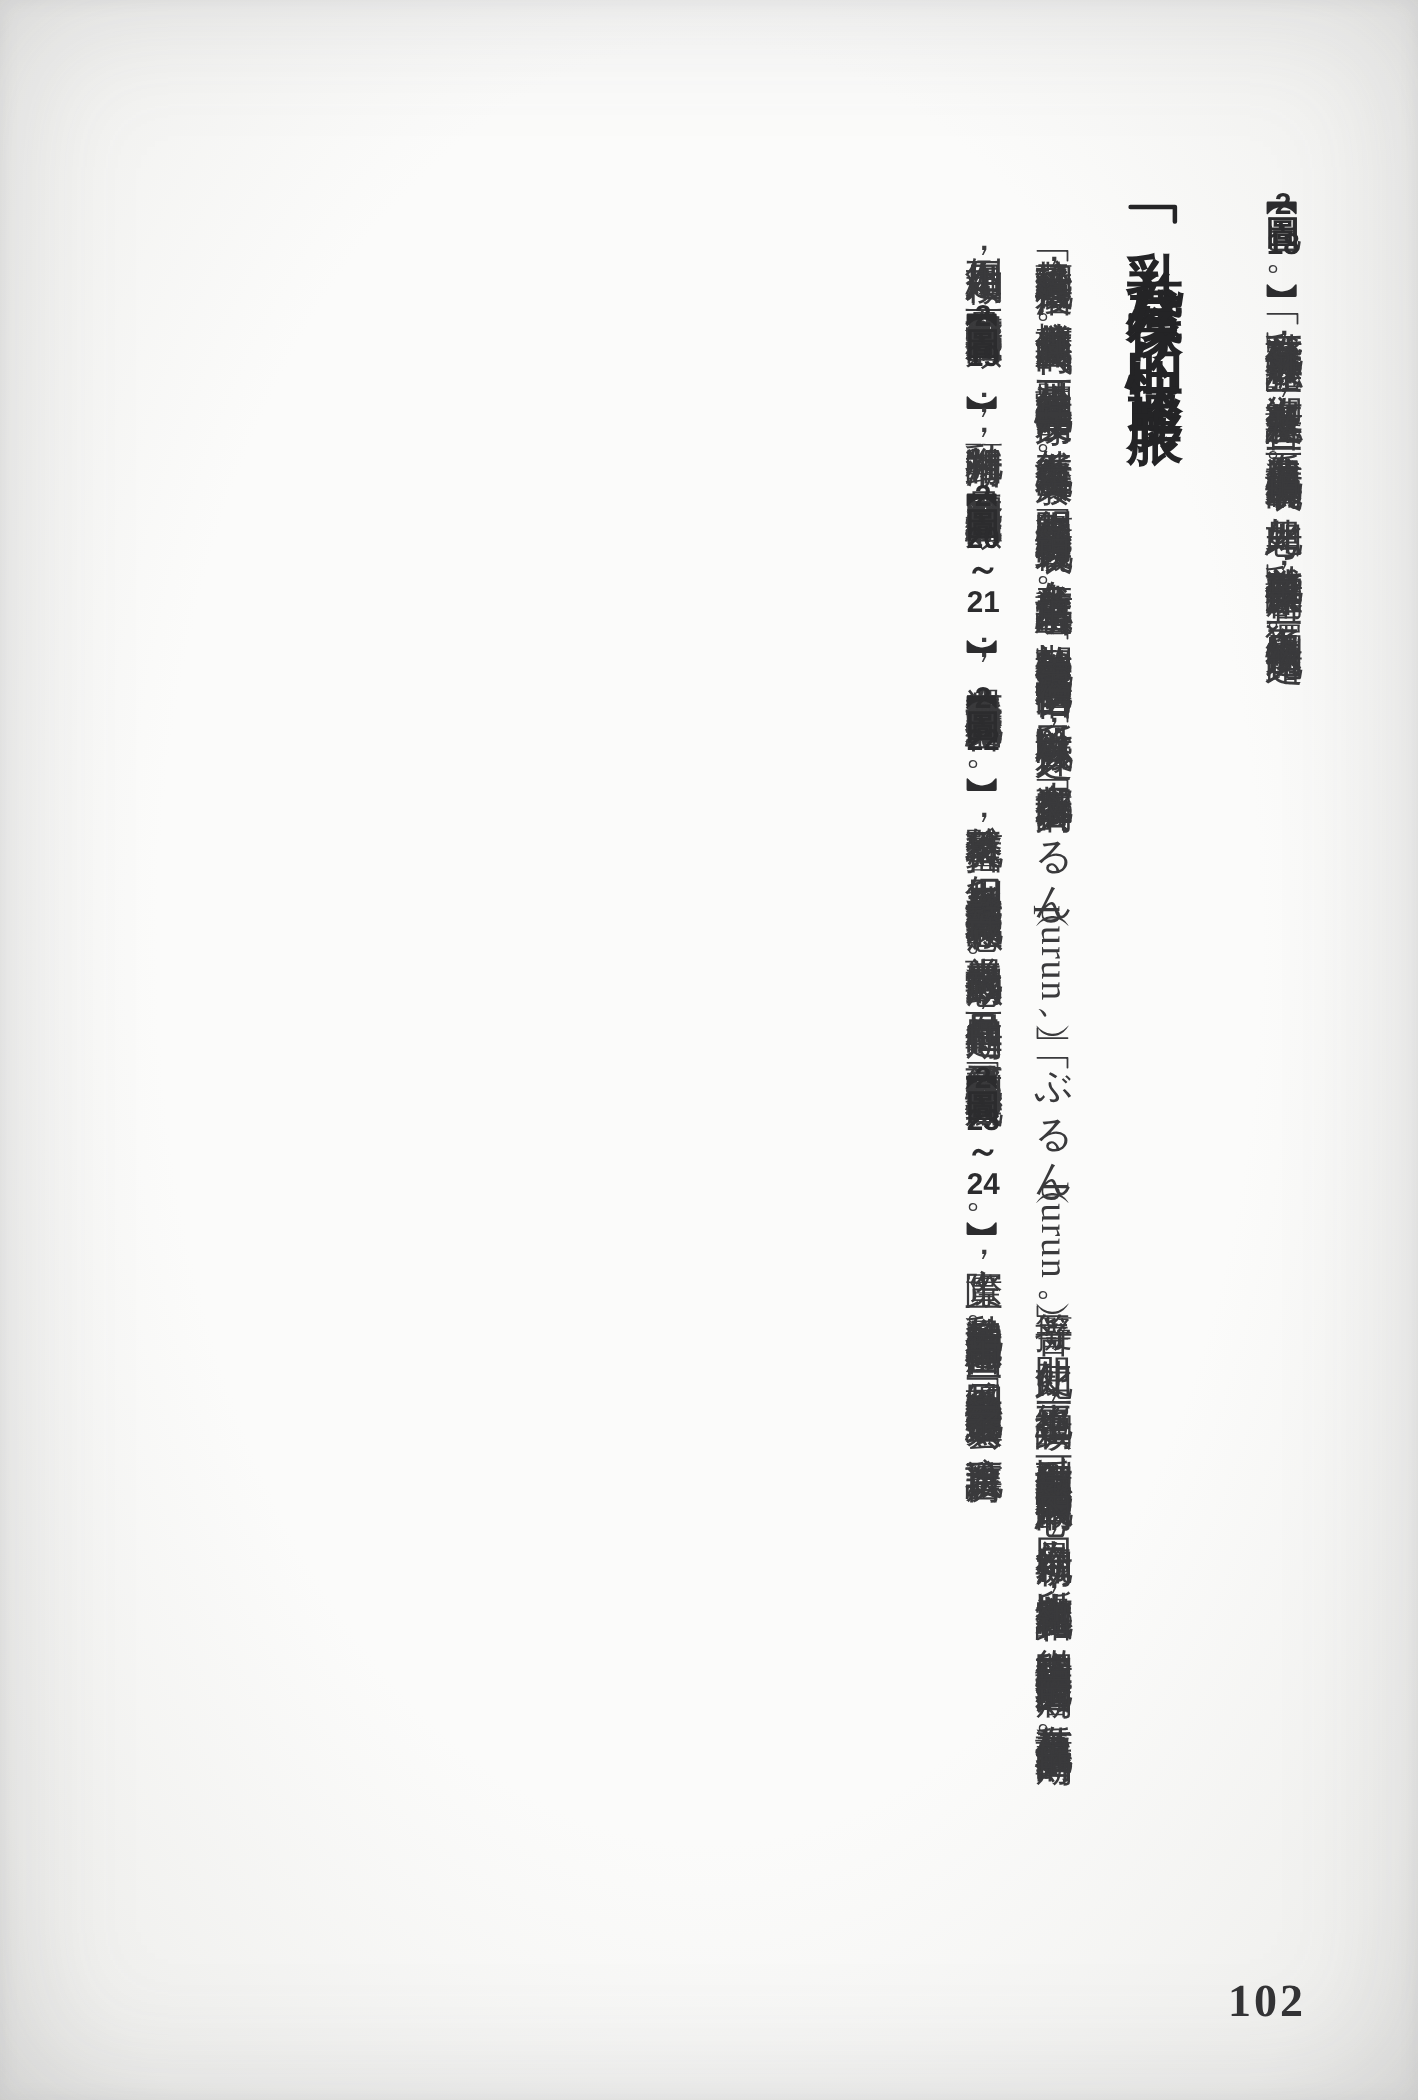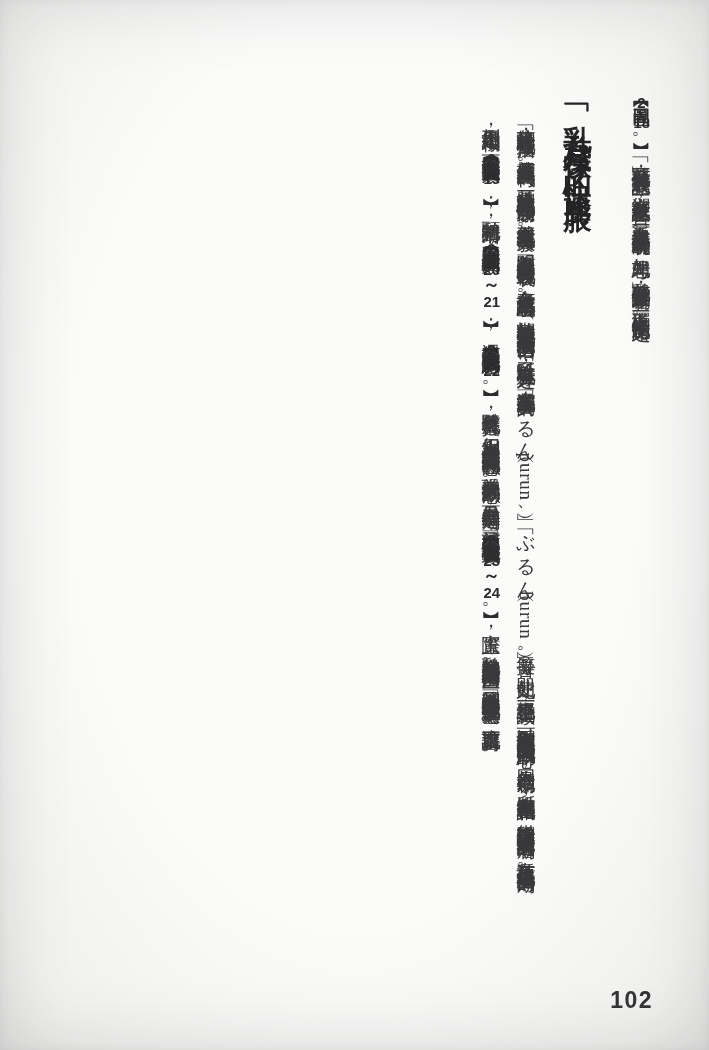--- a/index.html
+++ b/index.html
@@ -48,21 +48,21 @@
     color:#2c2c2e;
   }
   .figref .tcy{
     text-combine-upright:all;
     -webkit-text-combine:horizontal;
     font-size:15px;
   }
   .page-number{
     position:absolute;
     right:56px;bottom:36px;
-    font-family:Liberation Sans, sans-serif;
+    font-family:Liberation Serif, serif;
     font-size:23px;
     font-weight:bold;
     letter-spacing:1.5px;
     color:#333335;
   }
 </style>
 </head>
 <body>
 
 <div class="page">

